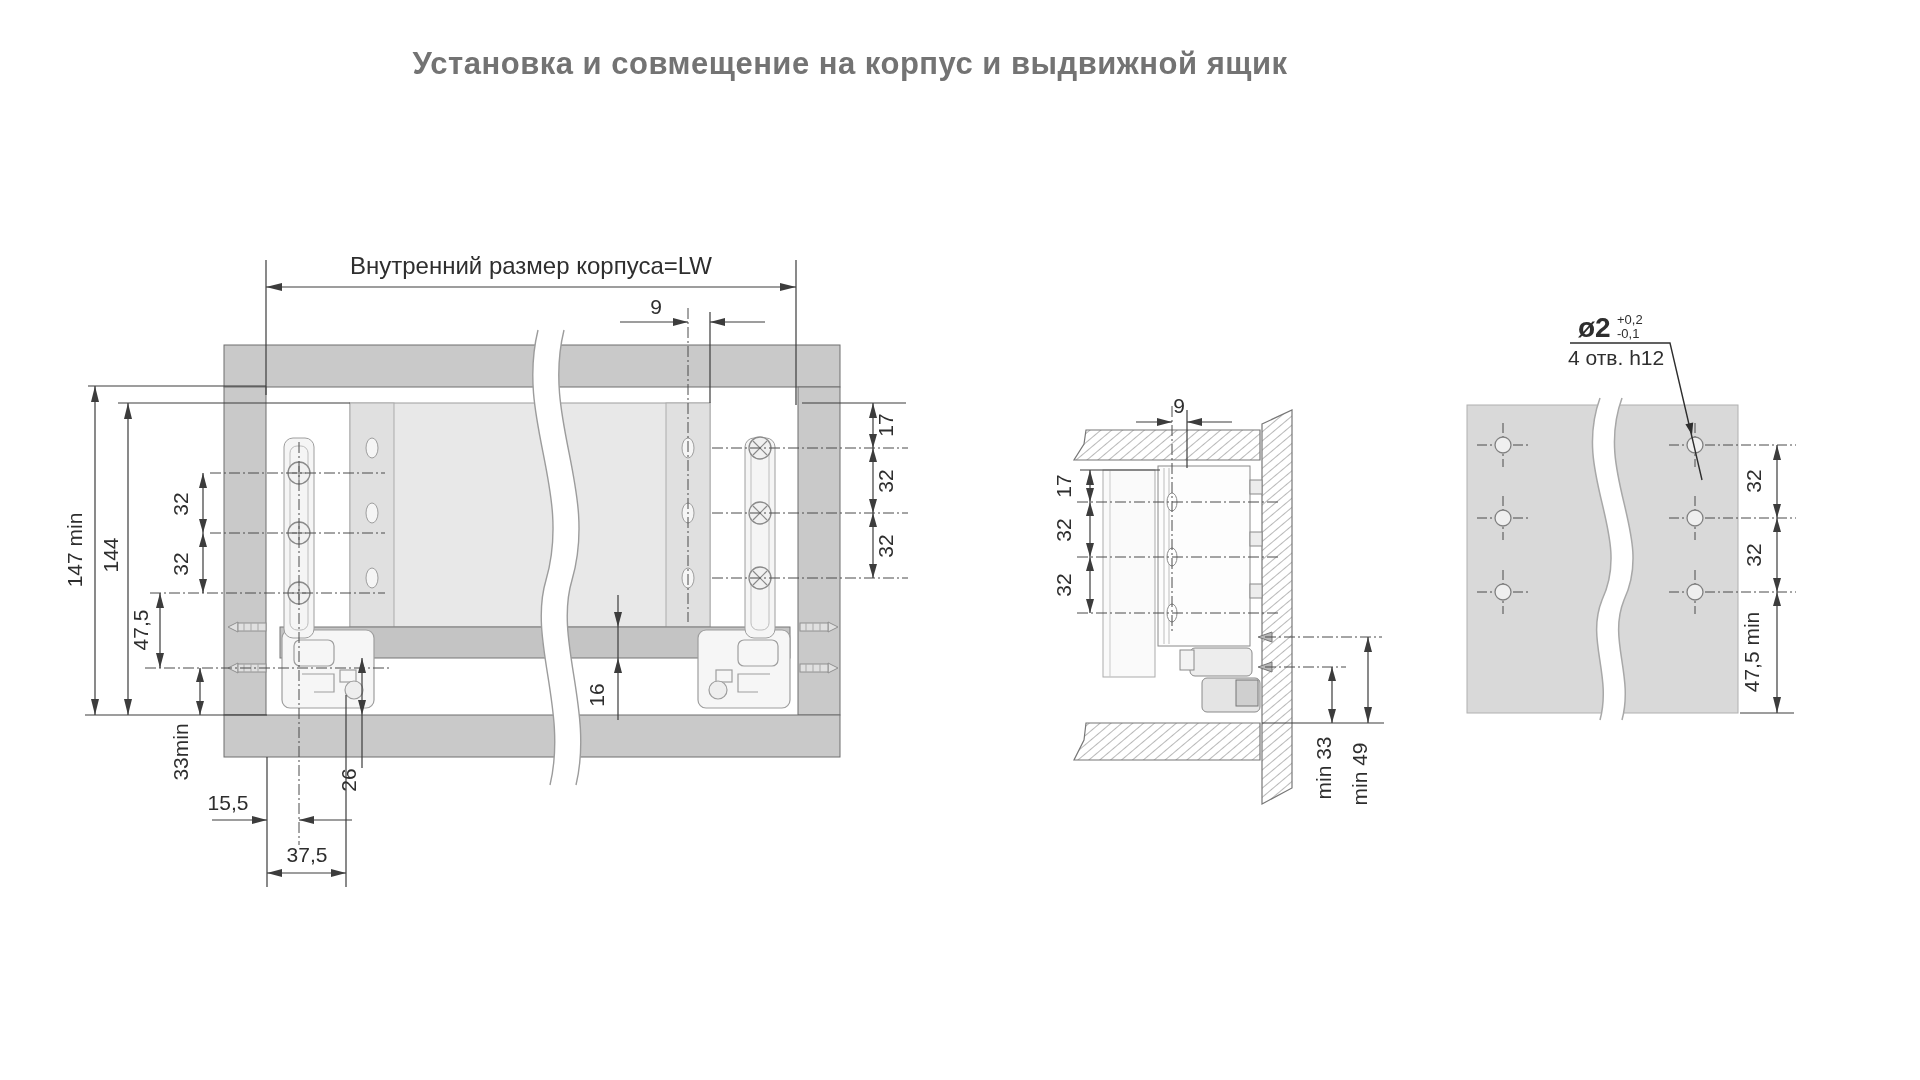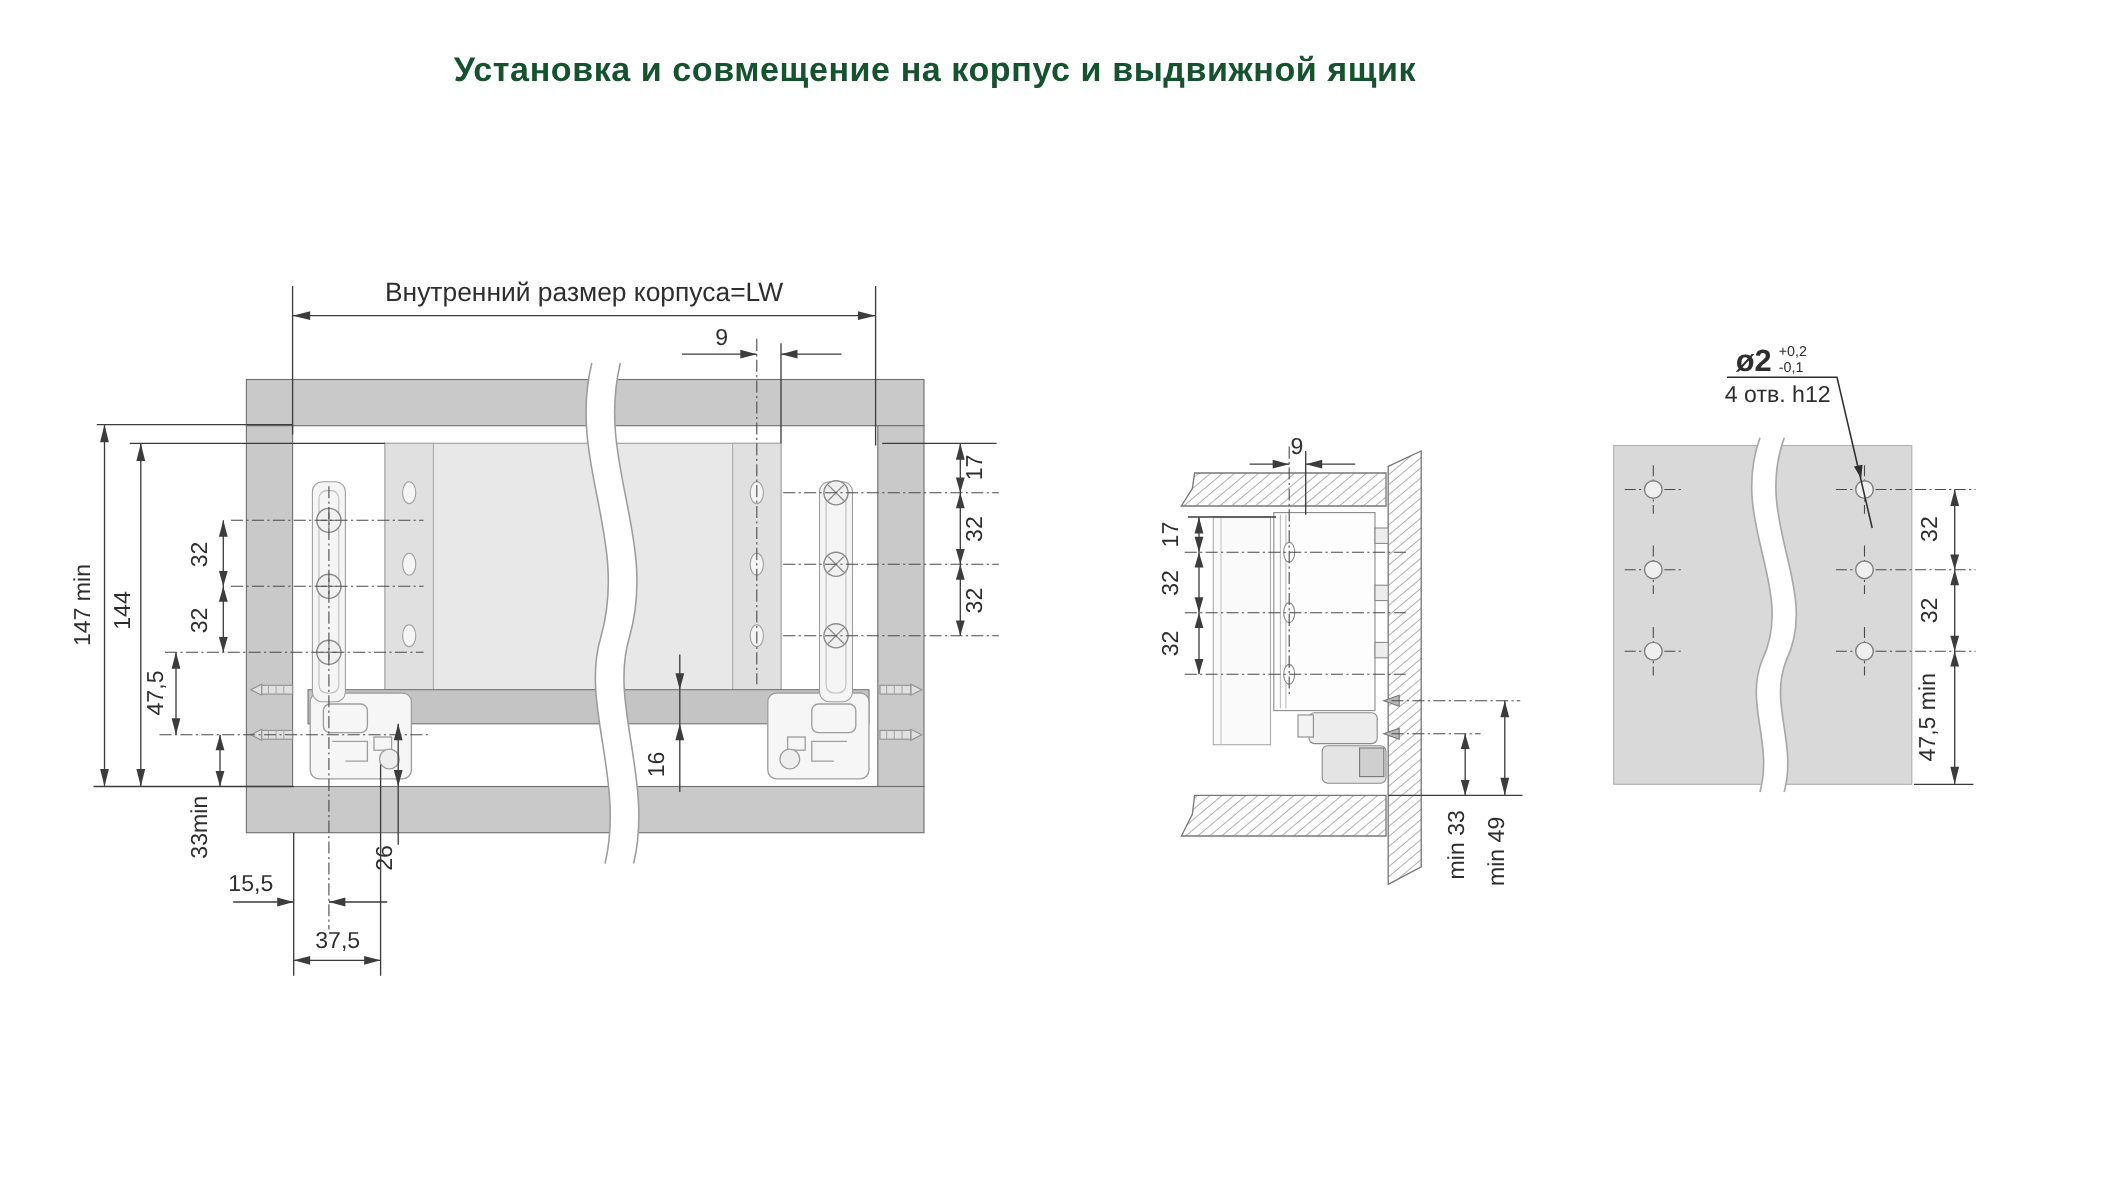--- a/index.html
+++ b/index.html
@@ -1,19 +1,19 @@
 <!DOCTYPE html>
 <html><head>
 <meta charset="utf-8">
 <style>
   html,body{margin:0;padding:0;background:#ffffff;}
   #page{position:relative;width:1920px;height:1080px;background:#fff;overflow:hidden;
         font-family:"Liberation Sans",sans-serif;}
   #title{position:absolute;top:46px;left:170px;width:1360px;text-align:center;
-         font-size:31px;font-weight:700;color:#14532d;letter-spacing:.5px;}
+         font-size:31px;font-weight:700;color:#737373;letter-spacing:.5px;}
   .drw{position:absolute;}
   svg text{font-family:"Liberation Sans",sans-serif;fill:#2e2e2e;}
   .dimtxt{font-size:21px;}
   .lwtxt{font-size:24px;}
 </style>
 </head>
 <body>
 <div id="page">
 
 <div id="title">Установка и совмещение на корпус и выдвижной ящик</div>

